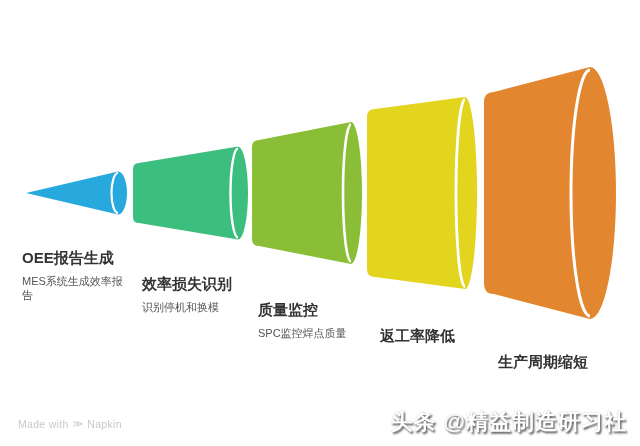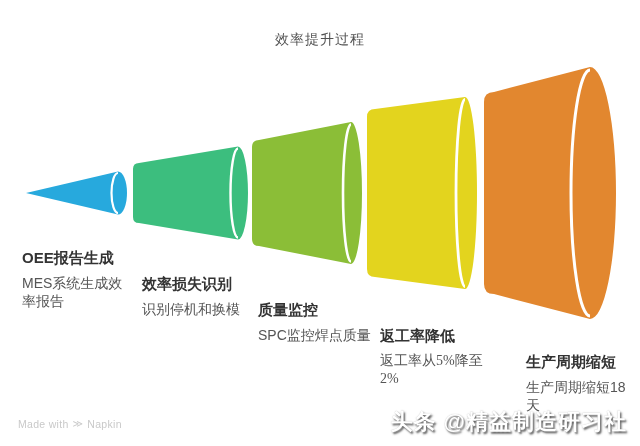--- a/index.html
+++ b/index.html
@@ -19,21 +19,21 @@
   .funnel-svg{position:absolute;left:0;top:0;}
   .seg-label{
     position:absolute;
   }
   .seg-title{
     font-size:15px;font-weight:700;color:#333333;
     line-height:1.2;
   }
   .seg-desc{
     margin-top:7px;
-    font-size:14px;font-weight:400;color:#555555;
+    font-size:11px;font-weight:400;color:#555555;
     line-height:1.3;
   }
   .napkin-mark{
     position:absolute;left:18px;top:418px;
     font-size:10.5px;color:#c9c9c9;letter-spacing:.3px;
     display:flex;align-items:flex-start;gap:4px;
   }
   .napkin-logo{font-size:10px;color:#c9c9c9;}
   .toutiao-mark{
     position:absolute;right:13px;top:407px;
@@ -41,21 +41,20 @@
     text-shadow:1.5px 2px 2px rgba(70,70,70,.85),0 0 1px rgba(130,130,130,.55);
     letter-spacing:1px;
     white-space:nowrap;
   }
 </style>
 </head>
 <body>
 
 <div class="canvas">
 
-  <div class="chart-title">效率提升过程</div>
 
   <svg class="funnel-svg" width="640" height="446" viewBox="0 0 640 446" xmlns="http://www.w3.org/2000/svg">
 
     <g>
       <path d="M 26 193 L 118 171.5 A 9 21.5 0 0 1 118 214.5 Z" fill="#27A9DD"></path>
       <path d="M 118 173 A 6.5 20 0 0 0 118 213" fill="none" stroke="#ffffff" stroke-width="2.2"></path>
     </g>
 
     <g>
       <path d="M 139 163 L 238 146.5 A 10 46.5 0 0 1 238 239.5 L 139 223 Q 133 223 133 217 L 133 169 Q 133 163 139 163 Z" fill="#3CBE7E"></path>
@@ -88,26 +87,24 @@
     <div class="seg-desc">识别停机和换模</div>
   </div>
 
   <div class="seg-label" style="left:258px;top:301px;width:118px;">
     <div class="seg-title">质量监控</div>
     <div class="seg-desc">SPC监控焊点质量</div>
   </div>
 
   <div class="seg-label" style="left:380px;top:327px;width:112px;font-family:Liberation Serif, serif;">
     <div class="seg-title">返工率降低</div>
-    <div class="seg-desc">返工率从5%降至2%</div>
   </div>
 
-  <div class="seg-label" style="left:498px;top:353px;width:110px;margin-left:28px;">
+  <div class="seg-label" style="left:498px;top:353px;width:110px;">
     <div class="seg-title">生产周期缩短</div>
-    <div class="seg-desc">生产周期缩短18天</div>
   </div>
 
   <div class="napkin-mark">
     <span>Made with</span>
     <span class="napkin-logo">≫</span>
     <span>Napkin</span>
   </div>
 
   <div class="toutiao-mark">头条 @精益制造研习社</div>
 

